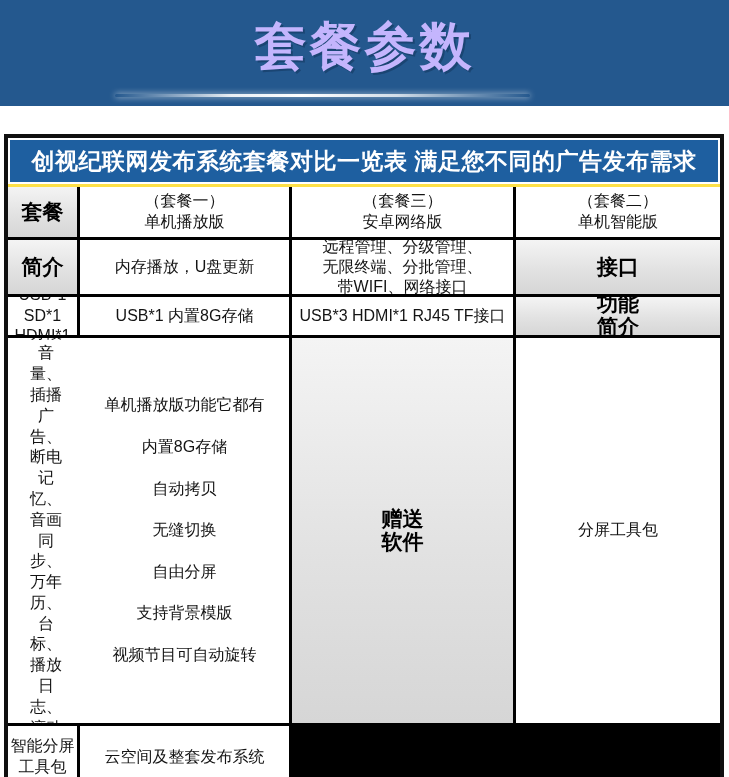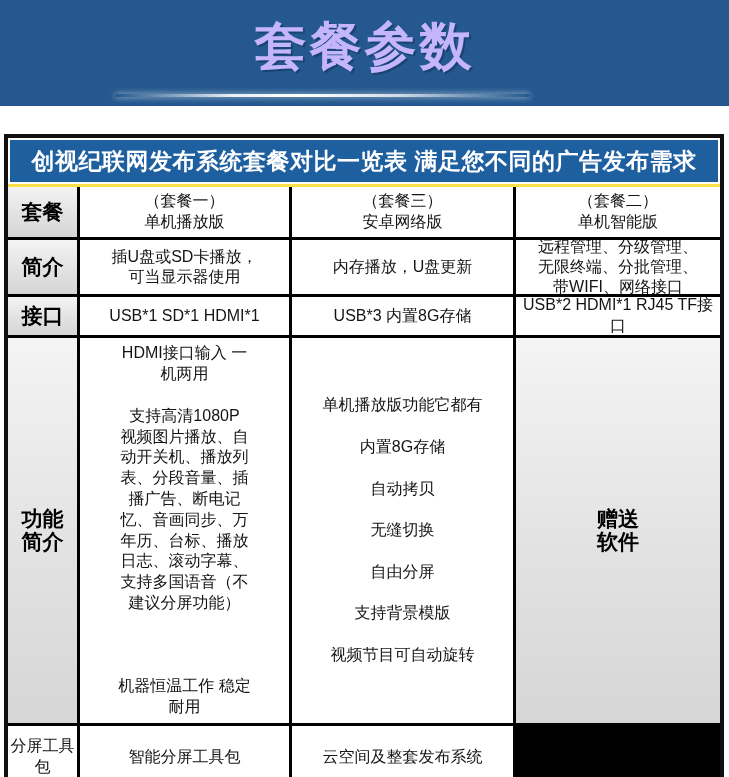--- a/index.html
+++ b/index.html
@@ -72,31 +72,29 @@
 
       <div class="rh">套餐</div>
       <div class="cell">（套餐一）
 单机播放版</div>
       <div class="cell">（套餐三）
 安卓网络版</div>
       <div class="cell">（套餐二）
 单机智能版</div>
 
       <div class="rh">简介</div>
-      <div class="cell tight">插U盘或SD卡播放，
-可当显示器使用</div>
       <div class="cell tight">内存播放，U盘更新</div>
       <div class="cell tight">远程管理、分级管理、
 无限终端、分批管理、
 带WIFI、网络接口</div>
 
       <div class="rh">接口</div>
       <div class="cell">USB*1 SD*1 HDMI*1</div>
-      <div class="cell">USB*3 内置8G存储</div>
-      <div class="cell">USB*2 HDMI*1 RJ45 TF接口</div>
+      <div class="cell">USB*1 内置8G存储</div>
+      <div class="cell">USB*3 HDMI*1 RJ45 TF接口</div>
 
       <div class="rh">功能
 简介</div>
       <div class="cell pad-wide">U盘播放 开机自动播放
 
 HDMI接口输入 一机两用
 
 支持高清1080P
 视频图片播放、自动开关机、播放列表、分段音量、插播广告、断电记忆、音画同步、万年历、台标、播放日志、滚动字幕、支持多国语音（不建议分屏功能）
 

